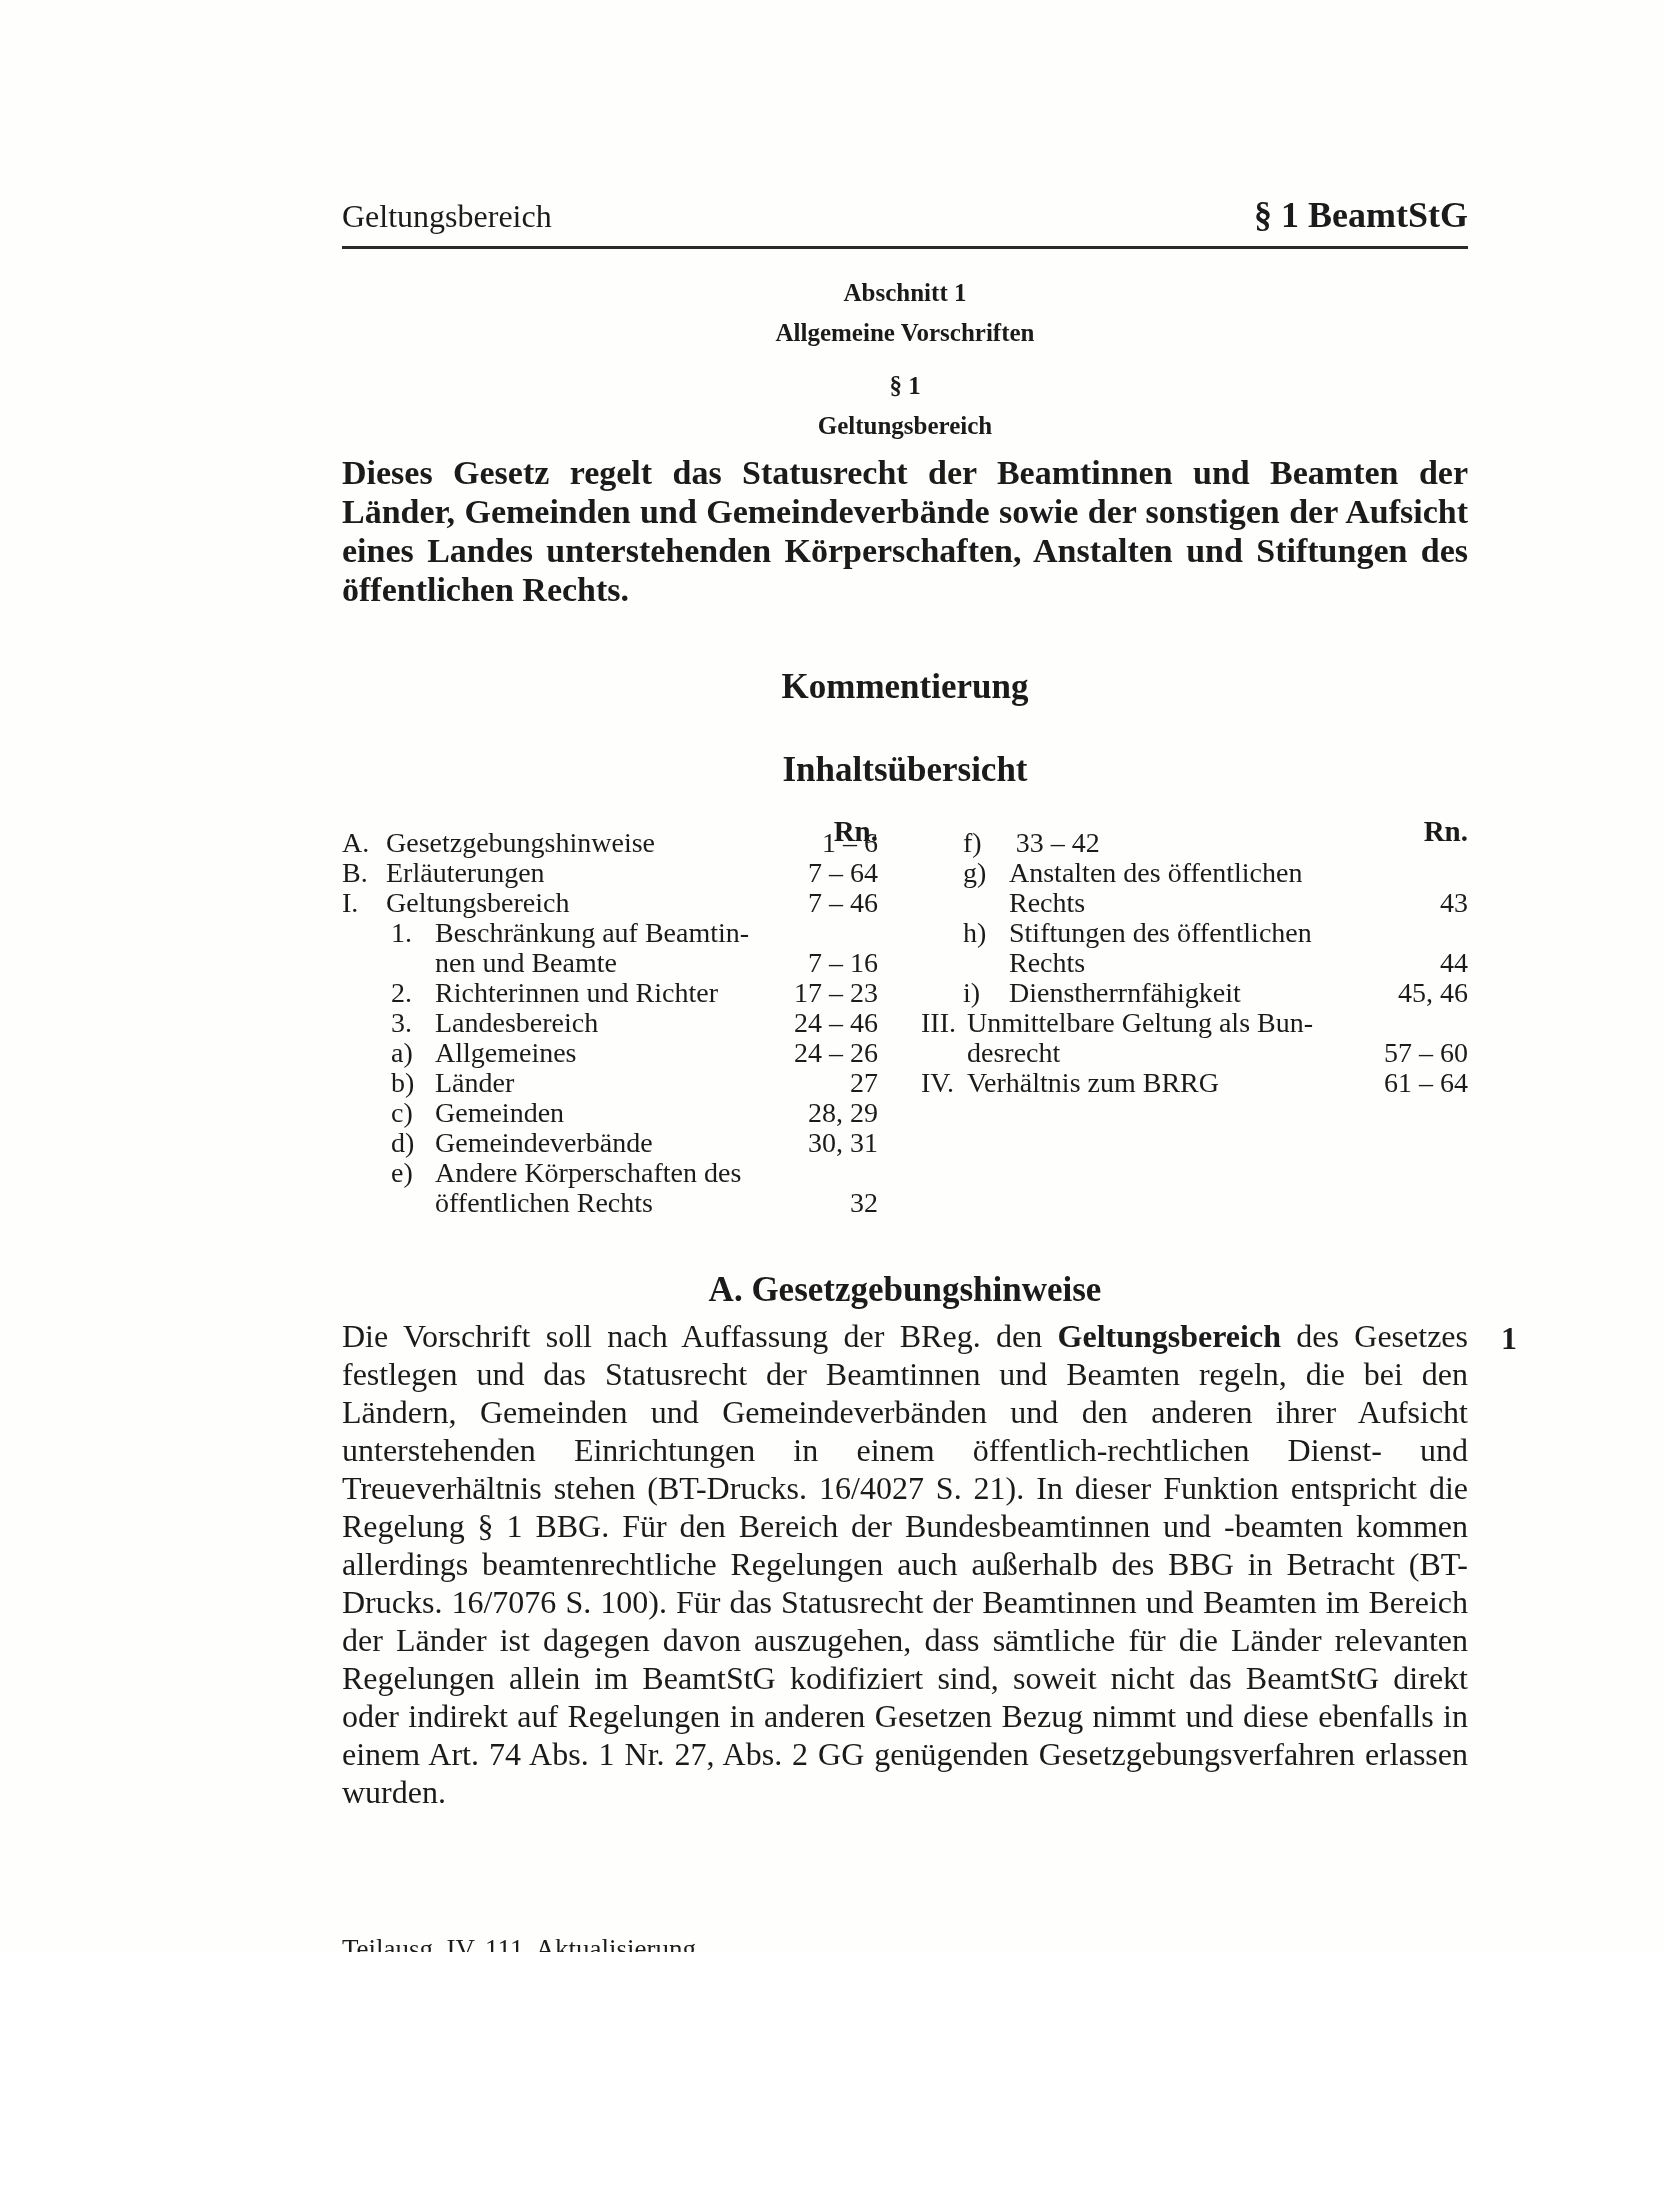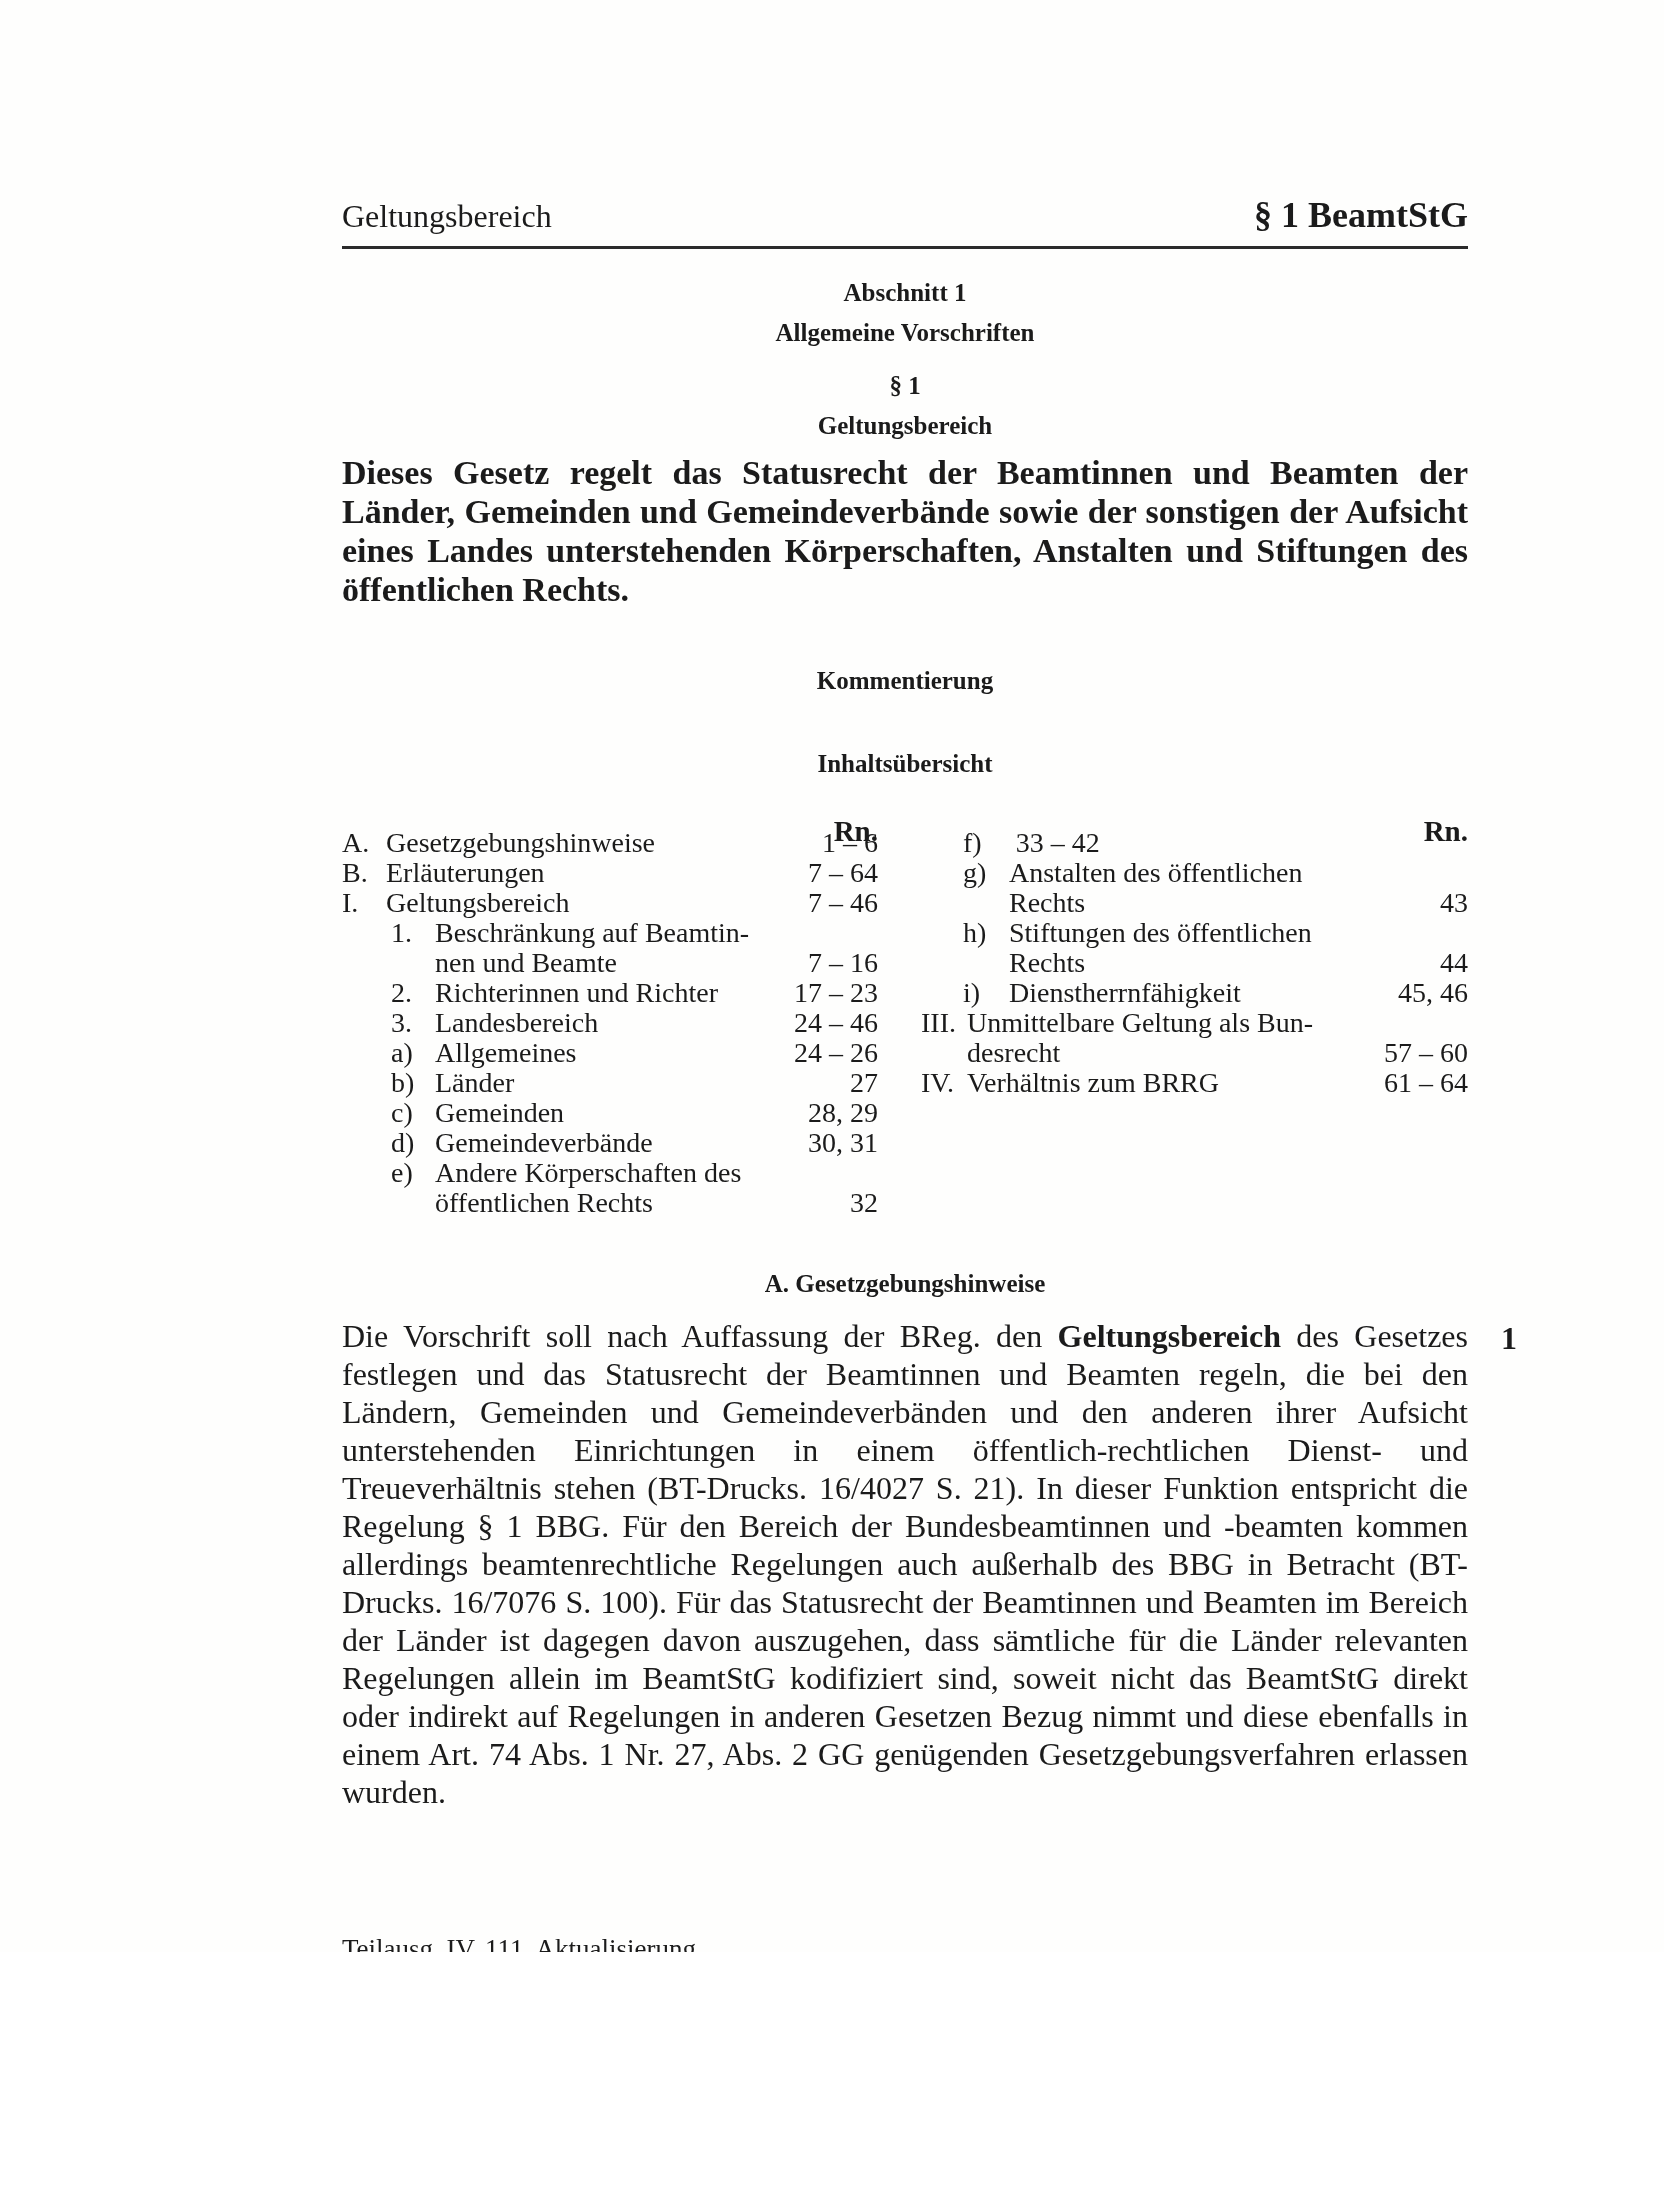--- a/index.html
+++ b/index.html
@@ -27,21 +27,21 @@
   
   .title-block{top:273px;text-align:center;font-weight:bold;font-size:25px;line-height:40px;}
   .title-gap{height:12.7px;}
 
   .statute{
     top:453px;
     font-weight:bold;font-size:34px;line-height:39px;
     text-align:justify;
   }
 
-  .center-head{text-align:center;font-weight:bold;font-size:25px;}
+  .center-head{text-align:center;font-weight:bold;font-size:35px;}
   .kommentierung{top:667px;}
   .toc-title{top:750px;}
 
   
   .rn-row{top:796px;display:flex;font-weight:bold;font-size:29px;margin-top:19px;}
   .rn-left{width:536px;text-align:right;}
   .rn-right{flex:1;text-align:right;}
 
   .toc{top:828px;display:flex;gap:43px;font-size:28px;line-height:30px;}
   .toc-col-left{width:536px;flex:none;}

